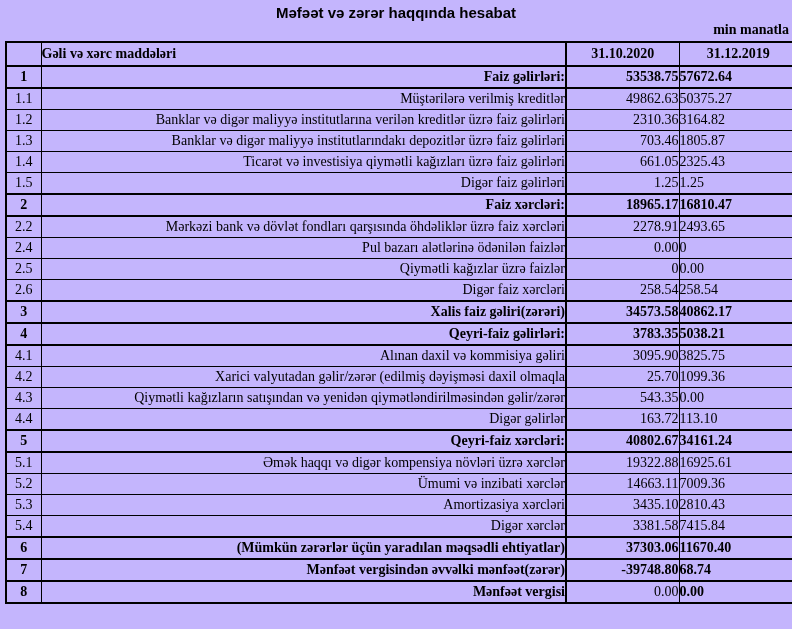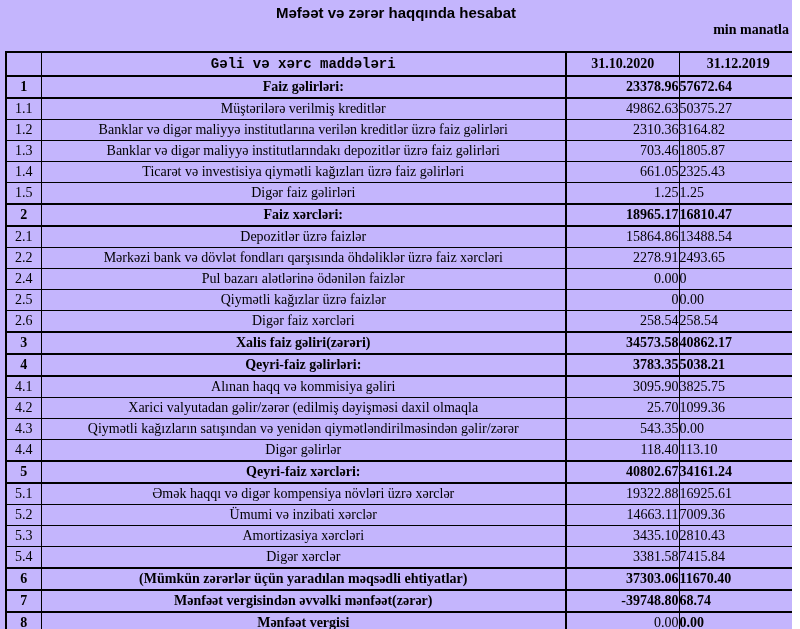--- a/index.html
+++ b/index.html
@@ -24,21 +24,21 @@
     padding-top: 4px;
     letter-spacing: 0px;
   }
   .unit-note {
     text-align: right;
     font-family: "Liberation Serif", serif;
     font-weight: bold;
     font-size: 14px;
     padding-right: 3px;
     margin-top: 1px;
-    margin-bottom: 13px;
+    margin-bottom: 3px;
   }
   table.report {
     border-collapse: collapse;
     table-layout: fixed;
     margin-left: 5px;
     width: 792px;
   }
   table.report col.c-no   { width: 35px; }
   table.report col.c-lbl  { width: 525px; }
   table.report col.c-v1   { width: 113px; }
@@ -50,34 +50,34 @@
     padding: 0;
     height: 20px;
     line-height: 20px;
     font-size: 14px;
     overflow: hidden;
     white-space: nowrap;
     vertical-align: middle;
   }
   
   .cell-no  { border-left: 2px solid #000; border-right: 1px solid #000; text-align: center; }
-  .cell-lbl { border-right: 2px solid #000; padding-left: 4px; text-align: center; }
+  .cell-lbl { border-right: 2px solid #000; padding-left: 4px; text-align: right; }
   .cell-v1  { border-right: 1px solid #000; padding-right: 5px; text-align: right; }
   .cell-v2  { border-right: 2px solid #000; padding-right: 5px; }
 
   tr.header-row th {
     border-top: 2px solid #000;
     border-bottom: 2px solid #000;
     height: 22px;
     line-height: 22px;
     font-weight: bold;
   }
   tr.header-row th.cell-lbl {
-    text-align: center;
-    font-family: Liberation Mono, monospace;
+    text-align: left;
+    font-family: Liberation Serif, serif;
     font-size: 14px;
     padding-left: 0;
     margin-left: 28px;
   }
   tr.header-row th.cell-v1, tr.header-row th.cell-v2 {
     text-align: center;
     font-family: "Liberation Serif", serif;
     padding-right: 0;
   }
   tr.section-row td {
@@ -106,21 +106,21 @@
         <th class="cell-no"></th>
         <th class="cell-lbl">Gəli və xərc maddələri</th>
         <th class="cell-v1">31.10.2020</th>
         <th class="cell-v2">31.12.2019</th>
       </tr>
     </thead>
     <tbody id="report-body">
         <tr class="section-row">
           <td class="cell-no b">1</td>
           <td class="cell-lbl b">Faiz gəlirləri:</td>
-          <td class="cell-v1 b">23378.96</td>
+          <td class="cell-v1 b">53538.75</td>
           <td class="cell-v2 b">57672.64</td>
         </tr>
         <tr class="data-row">
           <td class="cell-no">1.1</td>
           <td class="cell-lbl">Müştərilərə verilmiş kreditlər</td>
           <td class="cell-v1">49862.63</td>
           <td class="cell-v2">50375.27</td>
         </tr>
         <tr class="data-row">
           <td class="cell-no">1.2</td>
@@ -146,26 +146,20 @@
           <td class="cell-v1">1.25</td>
           <td class="cell-v2">1.25</td>
         </tr>
         <tr class="section-row">
           <td class="cell-no b">2</td>
           <td class="cell-lbl b">Faiz xərcləri:</td>
           <td class="cell-v1 b">18965.17</td>
           <td class="cell-v2 b">16810.47</td>
         </tr>
         <tr class="data-row">
-          <td class="cell-no">2.1</td>
-          <td class="cell-lbl">Depozitlər üzrə faizlər</td>
-          <td class="cell-v1">15864.86</td>
-          <td class="cell-v2">13488.54</td>
-        </tr>
-        <tr class="data-row">
           <td class="cell-no">2.2</td>
           <td class="cell-lbl">Mərkəzi bank və dövlət fondları qarşısında öhdəliklər üzrə faiz xərcləri</td>
           <td class="cell-v1">2278.91</td>
           <td class="cell-v2">2493.65</td>
         </tr>
         <tr class="data-row">
           <td class="cell-no">2.4</td>
           <td class="cell-lbl">Pul bazarı alətlərinə ödənilən faizlər</td>
           <td class="cell-v1">0.00</td>
           <td class="cell-v2">0</td>
@@ -189,40 +183,40 @@
           <td class="cell-v2 b">40862.17</td>
         </tr>
         <tr class="section-row">
           <td class="cell-no b">4</td>
           <td class="cell-lbl b">Qeyri-faiz gəlirləri:</td>
           <td class="cell-v1 b">3783.35</td>
           <td class="cell-v2 b">5038.21</td>
         </tr>
         <tr class="data-row">
           <td class="cell-no">4.1</td>
-          <td class="cell-lbl">Alınan haqq və kommisiya gəliri</td>
+          <td class="cell-lbl">Alınan daxil və kommisiya gəliri</td>
           <td class="cell-v1">3095.90</td>
           <td class="cell-v2">3825.75</td>
         </tr>
         <tr class="data-row">
           <td class="cell-no">4.2</td>
           <td class="cell-lbl">Xarici valyutadan gəlir/zərər (edilmiş dəyişməsi daxil olmaqla</td>
           <td class="cell-v1">25.70</td>
           <td class="cell-v2">1099.36</td>
         </tr>
         <tr class="data-row">
           <td class="cell-no">4.3</td>
           <td class="cell-lbl">Qiymətli kağızların satışından və yenidən qiymətləndirilməsindən gəlir/zərər</td>
           <td class="cell-v1">543.35</td>
           <td class="cell-v2">0.00</td>
         </tr>
         <tr class="data-row">
           <td class="cell-no">4.4</td>
           <td class="cell-lbl">Digər gəlirlər</td>
-          <td class="cell-v1">118.40</td>
+          <td class="cell-v1">163.72</td>
           <td class="cell-v2">113.10</td>
         </tr>
         <tr class="section-row">
           <td class="cell-no b">5</td>
           <td class="cell-lbl b">Qeyri-faiz xərcləri:</td>
           <td class="cell-v1 b">40802.67</td>
           <td class="cell-v2 b">34161.24</td>
         </tr>
         <tr class="data-row">
           <td class="cell-no">5.1</td>

